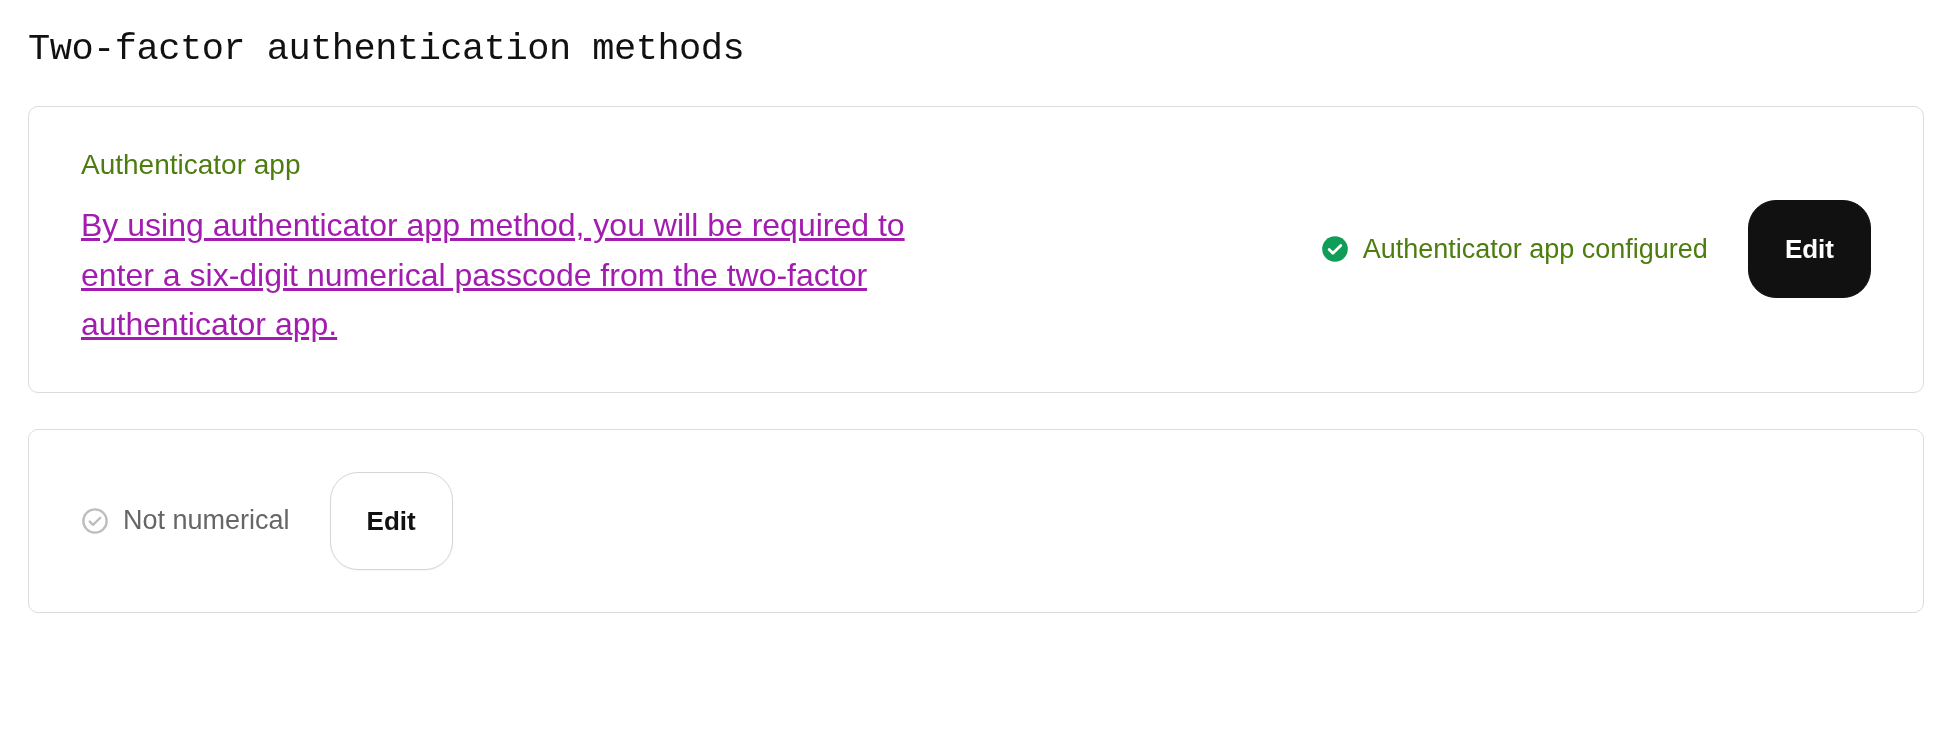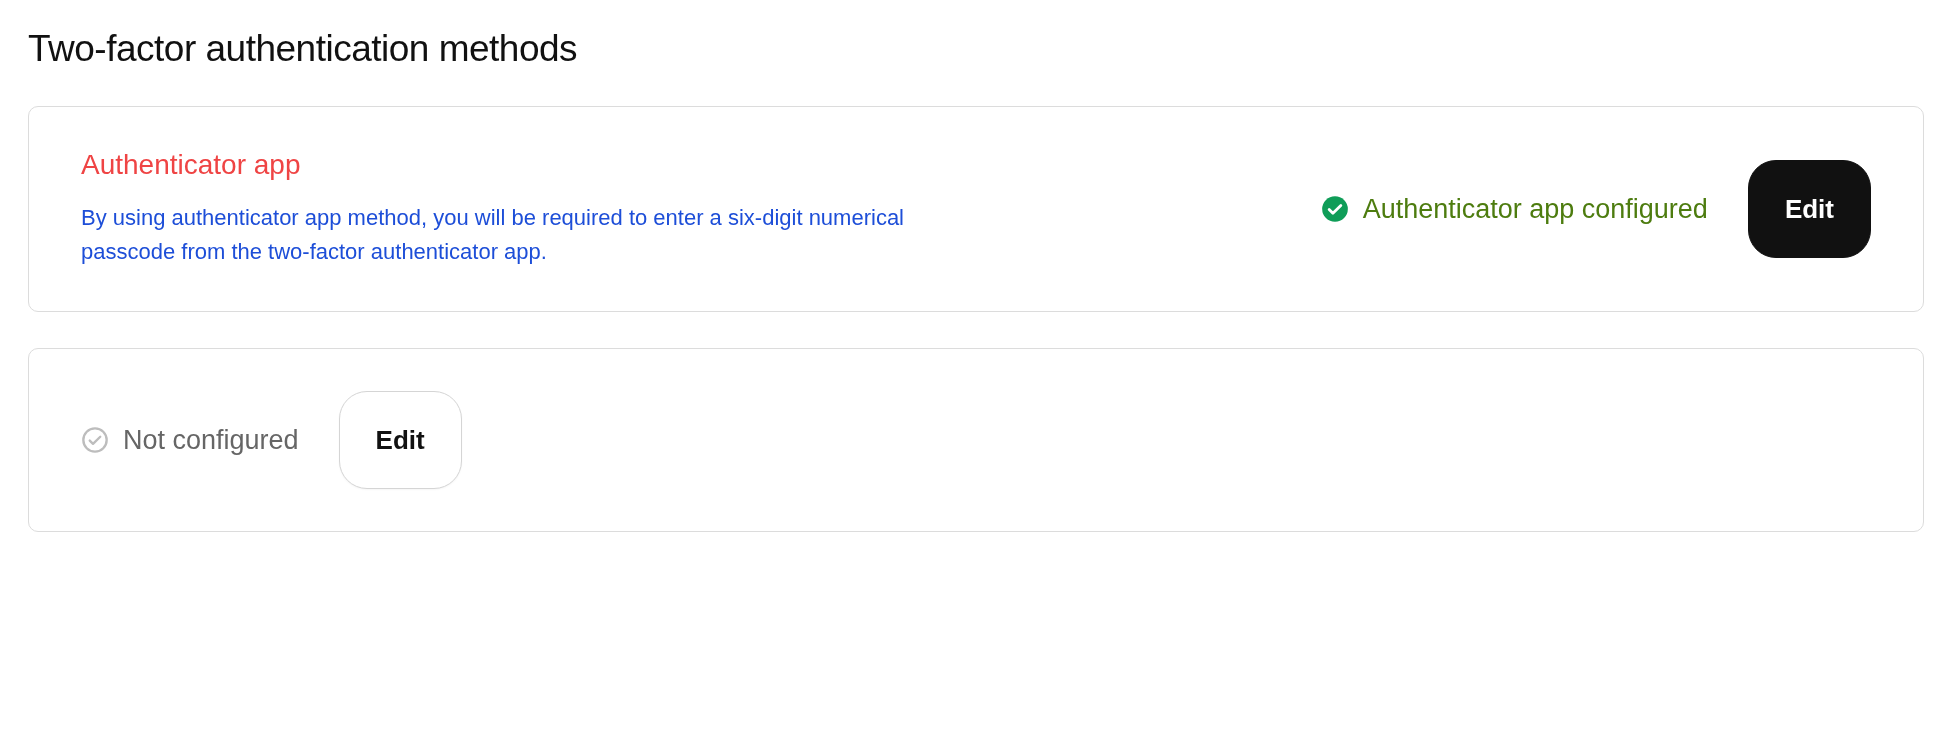--- a/index.html
+++ b/index.html
@@ -13,45 +13,47 @@
       color: #1a1a1a;
       padding: 28px 28px;
       width: 1952px;
     }
     .section-title {
       font-size: 37px;
       font-weight: 500;
       letter-spacing: -0.5px;
       margin-bottom: 36px;
       color: #111;
+      font-family: Liberation Mono, monospace;
     }
     .method-card {
       border: 1px solid #dcdcdc;
       border-radius: 10px;
       padding: 42px 52px;
       margin-bottom: 36px;
       display: flex;
       align-items: center;
       justify-content: space-between;
       gap: 40px;
     }
     .method-left {
       flex: 0 1 920px;
     }
     .method-title {
       font-size: 28px;
       font-weight: 500;
-      color: #ef4444;
+      color: #4d7c0f;
       margin-bottom: 20px;
     }
     .method-desc {
-      font-size: 22px;
+      font-size: 32px;
       line-height: 1.55;
-      color: #1d4ed8;
+      color: #a21caf;
       max-width: 900px;
+      text-decoration: underline;
     }
     .method-right {
       display: flex;
       align-items: center;
       gap: 40px;
       flex-shrink: 0;
     }
     .status-group {
       display: flex;
       align-items: center;
@@ -121,17 +123,17 @@
 
 <div class="method-card">
   <div class="method-right">
     <div class="status-group">
       <span class="icon-check-outline">
         <svg viewBox="0 0 24 24" width="28" height="28">
           <circle cx="12" cy="12" r="10" fill="none" stroke="#bdbdbd" stroke-width="2"></circle>
           <path d="M7.5 12.5 L10.3 15.3 L16.5 9.2" stroke="#bdbdbd" stroke-width="2" fill="none" stroke-linecap="round" stroke-linejoin="round"></path>
         </svg>
       </span>
-      <span class="status-text muted">Not configured</span>
+      <span class="status-text muted">Not numerical</span>
     </div>
     <button class="btn btn-light">Edit</button>
   </div>
 </div>
 
 </body></html>

